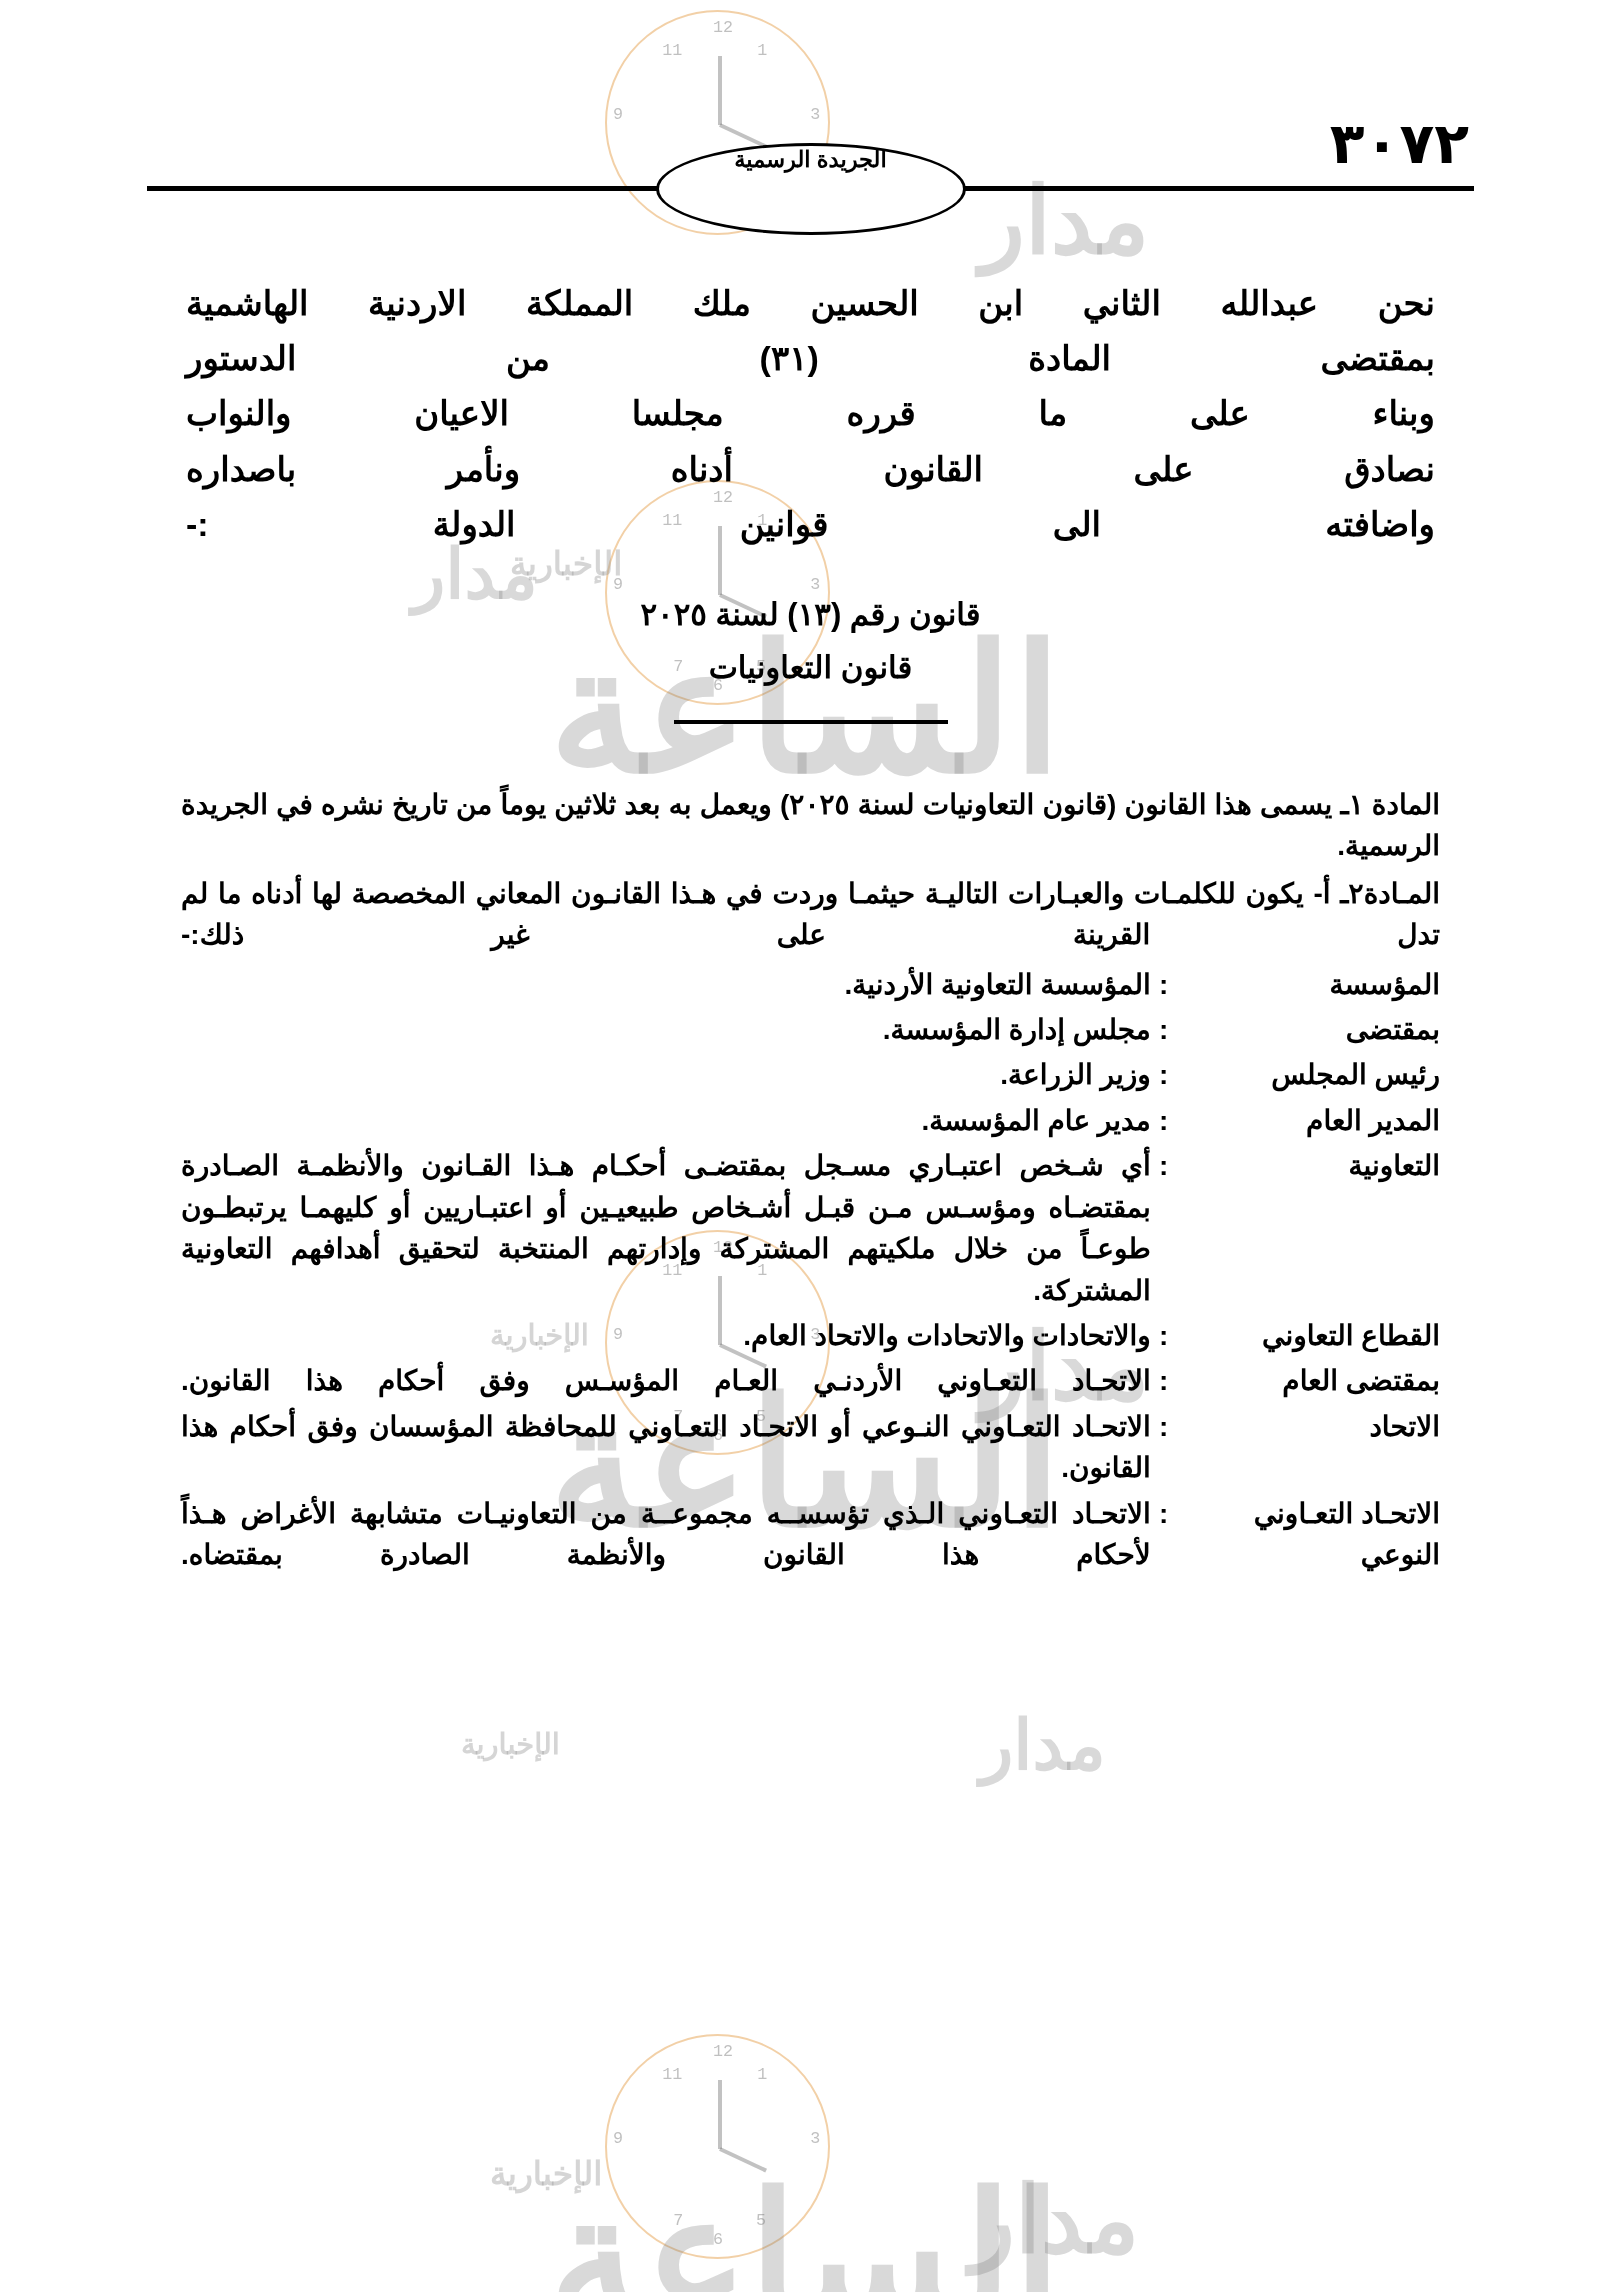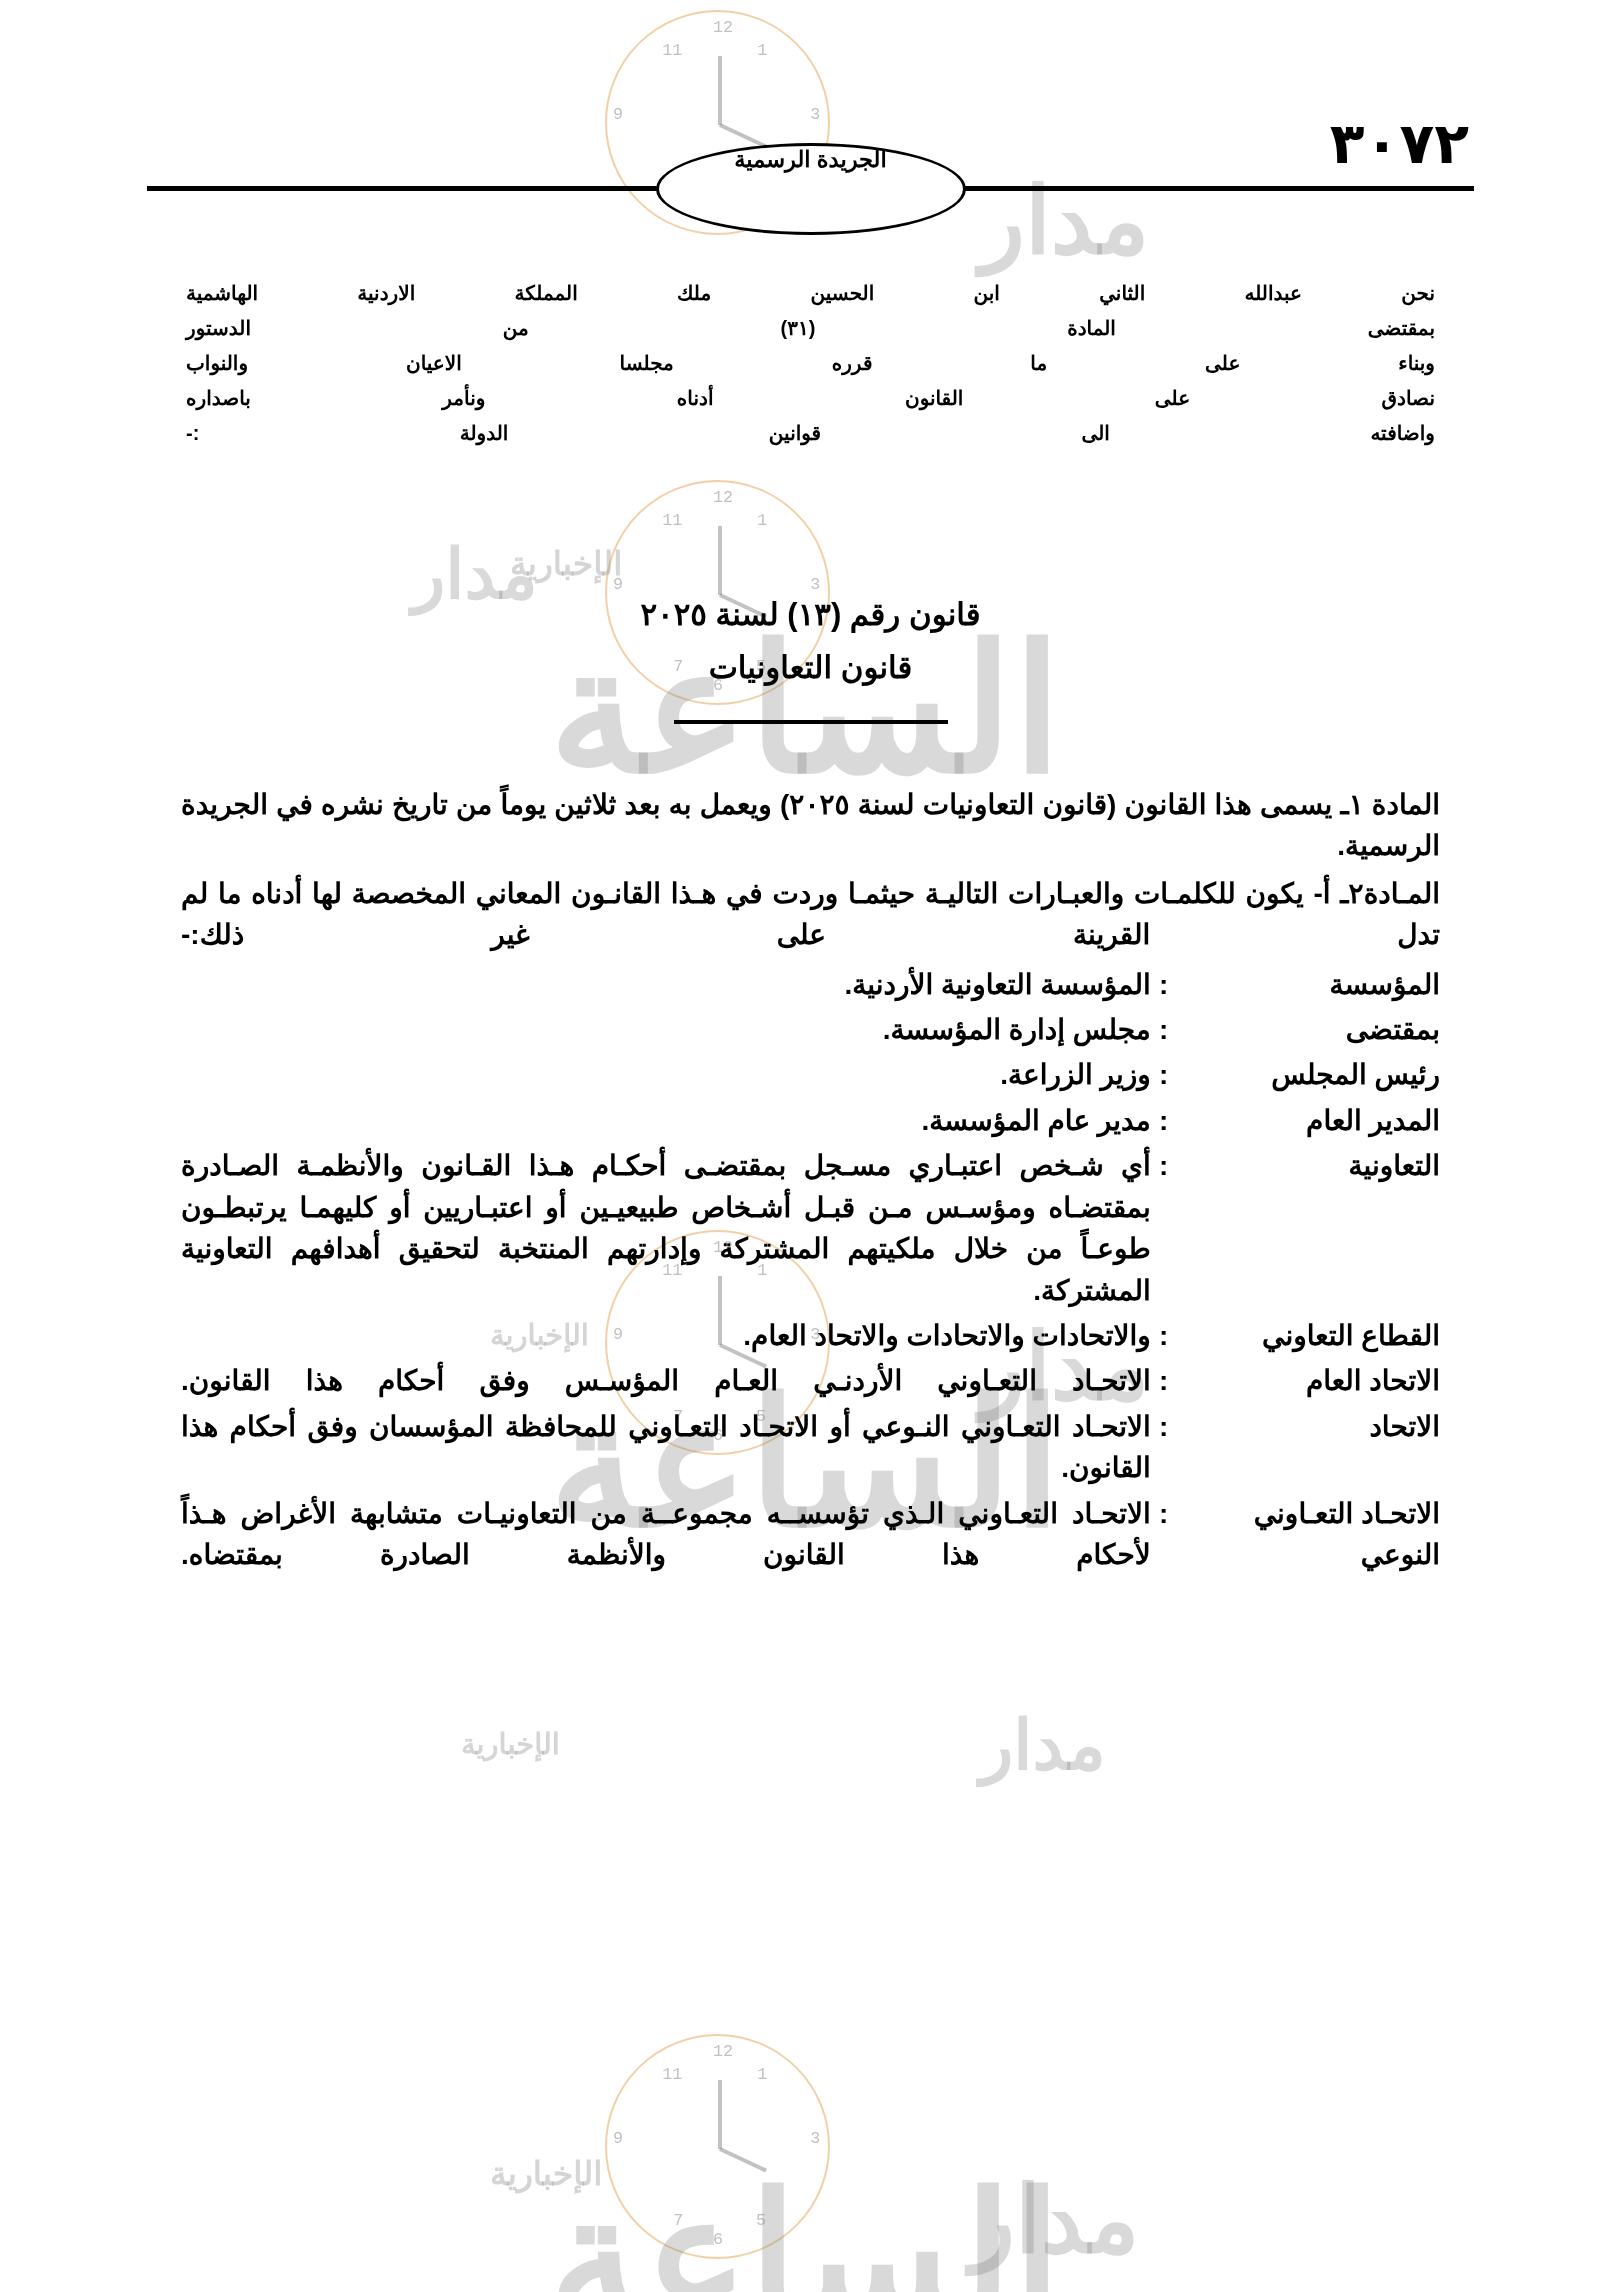--- a/index.html
+++ b/index.html
@@ -92,21 +92,21 @@
   .preamble {
     position: absolute;
     top: 279px;
     right: 186px;
     left: 186px;
     text-align: justify;
     text-align-last: justify;
   }
   .preamble p {
     margin: 0 0 5.9px 0;
-    font-size: 20px;
+    font-size: 34px;
     font-weight: bold;
     line-height: 1.45;
     color: #000;
     text-align: justify;
     text-align-last: justify;
   }
   .preamble p.p1 {
     text-align-last: justify;
   }
 
@@ -304,21 +304,21 @@
           <td class="term">التعاونية</td>
           <td class="colon">:</td>
           <td class="def">أي شـخص اعتبـاري مسـجل بمقتضـى أحكـام هـذا القـانون والأنظمـة الصـادرة بمقتضـاه ومؤسـس مـن قبـل أشـخاص طبيعيـين أو اعتبـاريين أو كليهمـا يرتبطـون طوعـاً من خلال ملكيتهم المشتركة وإدارتهم المنتخبة لتحقيق أهدافهم التعاونية المشتركة.</td>
         </tr>
         <tr>
           <td class="term">القطاع التعاوني</td>
           <td class="colon">:</td>
           <td class="def single">والاتحادات والاتحادات والاتحاد العام.</td>
         </tr>
         <tr>
-          <td class="term">الاتحاد العام</td>
+          <td class="term">بمقتضى العام</td>
           <td class="colon">:</td>
           <td class="def">الاتحـاد التعـاوني الأردنـي العـام المؤسـس وفق أحكام هذا القانون.</td>
         </tr>
         <tr>
           <td class="term">الاتحاد</td>
           <td class="colon">:</td>
           <td class="def">الاتحـاد التعـاوني النـوعي أو الاتحـاد التعـاوني للمحافظة المؤسسان وفق أحكام هذا القانون.</td>
         </tr>
         <tr>
           <td class="term">الاتحـاد التعـاوني النوعي</td>

